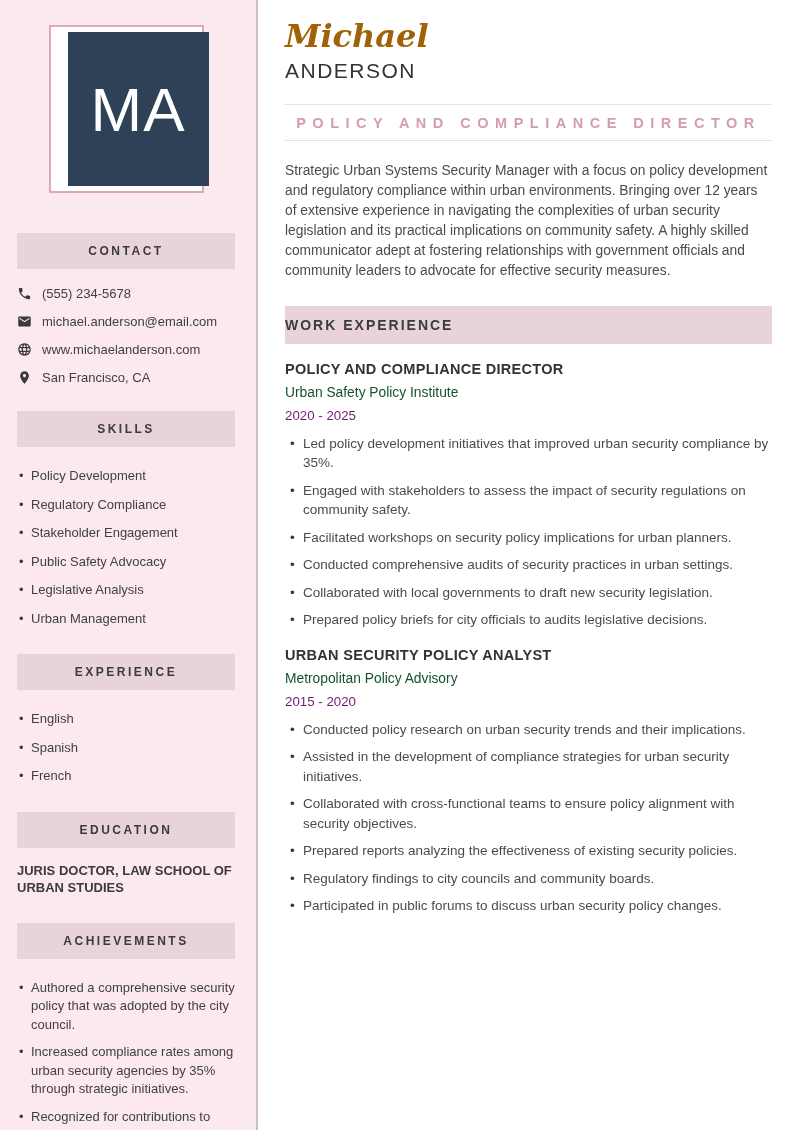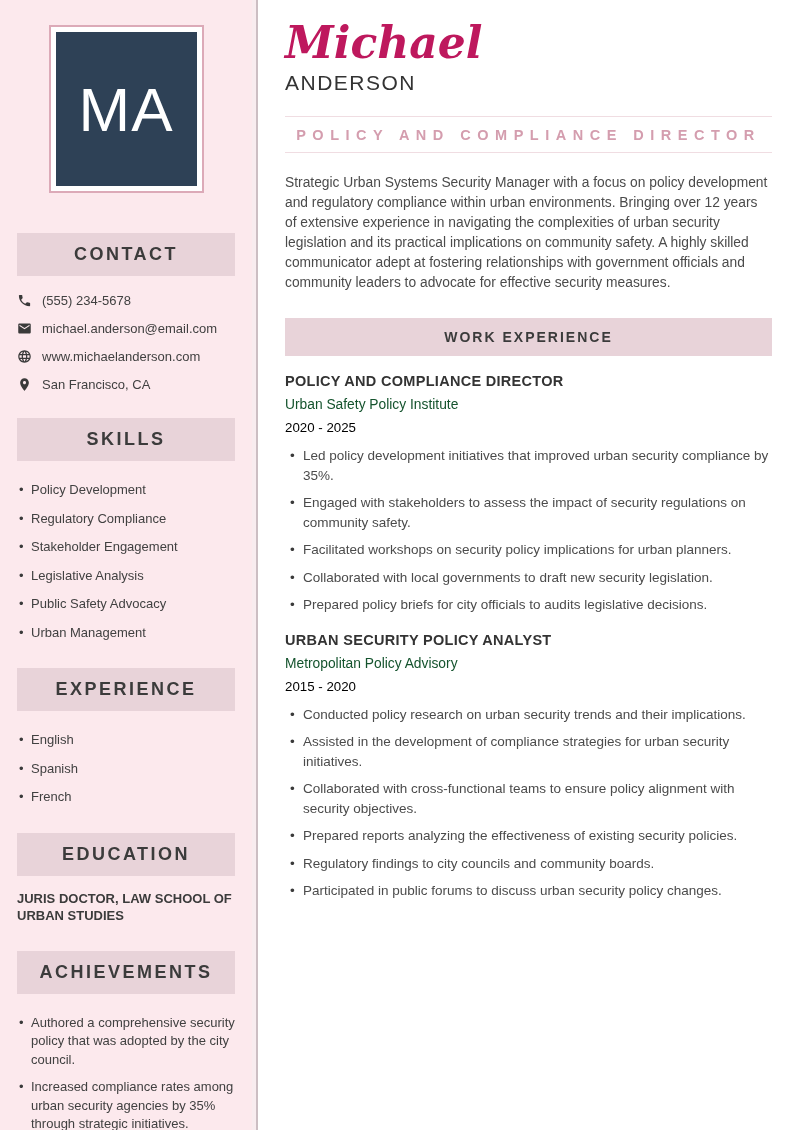--- a/index.html
+++ b/index.html
@@ -17,56 +17,56 @@
   }
   *{margin:0;padding:0;box-sizing:border-box;}
   body{background:#fff;font-family:"Liberation Sans",sans-serif;}
   .page{width:800px;height:1130px;display:flex;background:#fff;overflow:hidden;}
 
   
   .sidebar{width:252px;background:var(--sidebar-bg);height:100%;padding:0 17px;flex-shrink:0;}
   .divider{width:6px;height:100%;background:var(--divider-light);border-right:2px solid var(--divider-dark);flex-shrink:0;}
 
   .monogram-frame{width:155px;height:168px;margin:25px auto 0;border:2px solid var(--frame-border);background:#fff;padding:5px;}
-  .monogram-box{width:100%;height:100%;background:var(--navy);display:flex;align-items:center;justify-content:center;}
+  .monogram-box{width:100%;height:100%;background:var(--navy);display:flex;align-items:center;justify-content:center;margin-left:12px;}
   .monogram-box span{color:#fff;font-size:62px;font-weight:500;letter-spacing:1px;}
 
-  .side-heading{background:var(--band-bg);color:#3b3b3b;font-size:18px;font-weight:bold;
+  .side-heading{background:var(--band-bg);color:#3b3b3b;font-size:12px;font-weight:bold;
     letter-spacing:2.5px;text-align:center;padding:11px 0;margin-top:26px;}
   .side-heading.first{margin-top:40px;}
 
   .contact-list{list-style:none;margin-top:17px;}
   .contact-row{display:flex;align-items:flex-start;gap:10px;margin-bottom:13px;font-size:13px;color:var(--text-side);}
   .cicon{width:15px;height:15px;display:inline-flex;flex-shrink:0;}
   .cicon svg{width:15px;height:15px;fill:#3a3a3a;}
 
   .side-list{list-style:none;margin-top:20px;}
   .side-list li{position:relative;padding-left:14px;margin-bottom:10px;font-size:13px;color:var(--text-side);line-height:18.5px;}
   .side-list li::before{content:"•";position:absolute;left:2px;color:#3a3a3a;}
   .side-list.tight li{margin-bottom:9px;}
 
   .degree{margin-top:14px;font-size:13px;font-weight:bold;line-height:17.5px;color:#3b3b3b;}
 
   
   .main{flex:1;padding:20px 28px 0 27px;}
   .first-name{font-family:"DejaVu Serif",serif;font-style:italic;font-weight:600;
-    font-size:44px;line-height:1.05;color:#be185d;}
+    font-size:32px;line-height:1.05;color:#a16207;}
   .last-name{font-size:21px;font-weight:normal;letter-spacing:1.5px;color:var(--text-dark);margin-top:5px;}
   .rule{border-top:1px solid var(--rule-color);margin-top:21px;}
   .title-banner{text-align:center;color:var(--accent-pink);font-size:14.5px;font-weight:bold;
     letter-spacing:6.5px;padding:10px 0 9px;}
   .summary{margin-top:20px;font-size:13.8px;line-height:20px;color:var(--text-body);}
 
   .band{background:var(--band-bg);color:#3b3b3b;font-size:14px;font-weight:bold;letter-spacing:2px;
-    text-align:center;padding:11px 0;margin-top:25px;}
+    text-align:left;padding:11px 0;margin-top:25px;}
 
   .job{margin-top:17px;}
   .job h3{font-size:14.5px;font-weight:bold;color:var(--text-dark);letter-spacing:.3px;}
   .company{font-size:13.8px;color:#14532d;margin-top:8px;}
-  .dates{font-size:13.3px;color:#000000;margin-top:8px;}
+  .dates{font-size:13.3px;color:#701a75;margin-top:8px;}
   .job-bullets{list-style:none;margin-top:11px;}
   .job-bullets li{position:relative;padding-left:18px;margin-bottom:8px;font-size:13.5px;
     line-height:19.5px;color:var(--text-body);}
   .job-bullets li::before{content:"•";position:absolute;left:5px;color:#3a3a3a;}
 </style>
 </head>
 <body>
 
 <div class="page">
 
@@ -115,22 +115,22 @@
         </li>
       </ul>
     </section>
 
     <section>
       <h2 class="side-heading">SKILLS</h2>
       <ul class="side-list">
         <li>Policy Development</li>
         <li>Regulatory Compliance</li>
         <li>Stakeholder Engagement</li>
+        <li>Public Safety Advocacy</li>
         <li>Legislative Analysis</li>
-        <li>Public Safety Advocacy</li>
         <li>Urban Management</li>
       </ul>
     </section>
 
     <section>
       <h2 class="side-heading">EXPERIENCE</h2>
       <ul class="side-list">
         <li>English</li>
         <li>Spanish</li>
         <li>French</li>
@@ -169,20 +169,21 @@
     <div class="band">WORK EXPERIENCE</div>
 
     <article class="job">
       <h3>POLICY AND COMPLIANCE DIRECTOR</h3>
       <div class="company">Urban Safety Policy Institute</div>
       <div class="dates">2020 - 2025</div>
       <ul class="job-bullets">
         <li>Led policy development initiatives that improved urban security compliance by 35%.</li>
         <li>Engaged with stakeholders to assess the impact of security regulations on community safety.</li>
         <li>Facilitated workshops on security policy implications for urban planners.</li>
+        <li>Conducted comprehensive audits of security practices in urban settings.</li>
         <li>Collaborated with local governments to draft new security legislation.</li>
         <li>Prepared policy briefs for city officials to audits legislative decisions.</li>
       </ul>
     </article>
 
     <article class="job">
       <h3>URBAN SECURITY POLICY ANALYST</h3>
       <div class="company">Metropolitan Policy Advisory</div>
       <div class="dates">2015 - 2020</div>
       <ul class="job-bullets">

